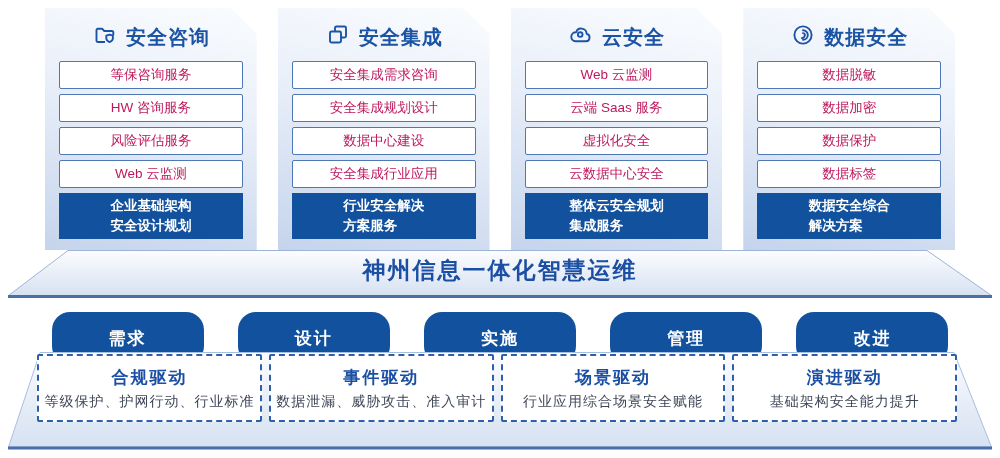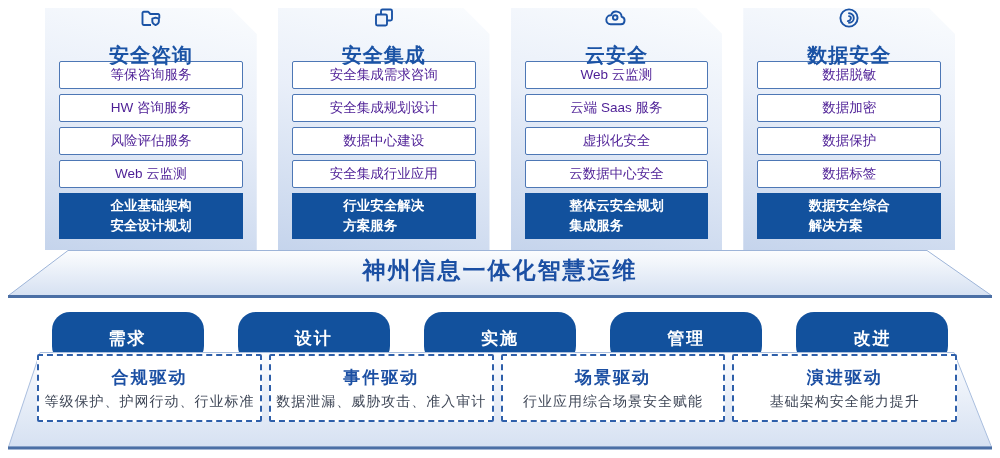--- a/index.html
+++ b/index.html
@@ -4,26 +4,26 @@
 <style>
   html,body{margin:0;padding:0;background:#fff;}
   body{font-family:"Liberation Sans","DejaVu Sans",sans-serif;}
   .stage{position:relative;width:1000px;height:458px;background:#fff;overflow:hidden;}
 
   
   .cards{position:absolute;left:45px;top:8px;width:910px;height:242px;display:flex;gap:21px;}
   .card{flex:1;position:relative;
         clip-path:polygon(0 0, calc(100% - 26px) 0, 100% 26px, 100% 100%, 0 100%);
         background:linear-gradient(193deg,#fafcfe 0%,#e9eff9 42%,#c5d4ec 100%);}
-  .card-header{display:flex;align-items:center;justify-content:center;gap:8px;padding-top:15px;height:28px;flex-direction:column;}
+  .card-header{display:flex;align-items:center;justify-content:center;gap:8px;padding-top:15px;height:28px;}
   .card-title{font-size:20px;font-weight:bold;color:#1b53a5;letter-spacing:1px;}
   .card-items{padding:10px 14px 0 14px;}
   .card-item{height:26px;border:1px solid #4d77b5;background:#fff;border-radius:2px;
              display:flex;align-items:center;justify-content:center;
-             font-size:13.5px;color:#4c1d95;margin-bottom:5px;}
+             font-size:13.5px;color:#be185d;margin-bottom:5px;}
   .card-highlight{margin:3px 14px 0 14px;height:46px;background:#12519d;color:#fff;
                   font-size:13.5px;font-weight:bold;line-height:1.45;text-align:left;
                   display:flex;align-items:center;justify-content:center;white-space:pre-line;}
   .hicon{flex:0 0 auto;display:block;}
 
   
   .banner{position:absolute;left:0;top:250px;width:1000px;height:44px;}
   .banner svg{position:absolute;left:0;top:0;}
   .banner-title{position:absolute;inset:0 0 4px 0;display:flex;align-items:center;justify-content:center;
                 font-size:23px;font-weight:bold;color:#1b4fa3;letter-spacing:2px;}

